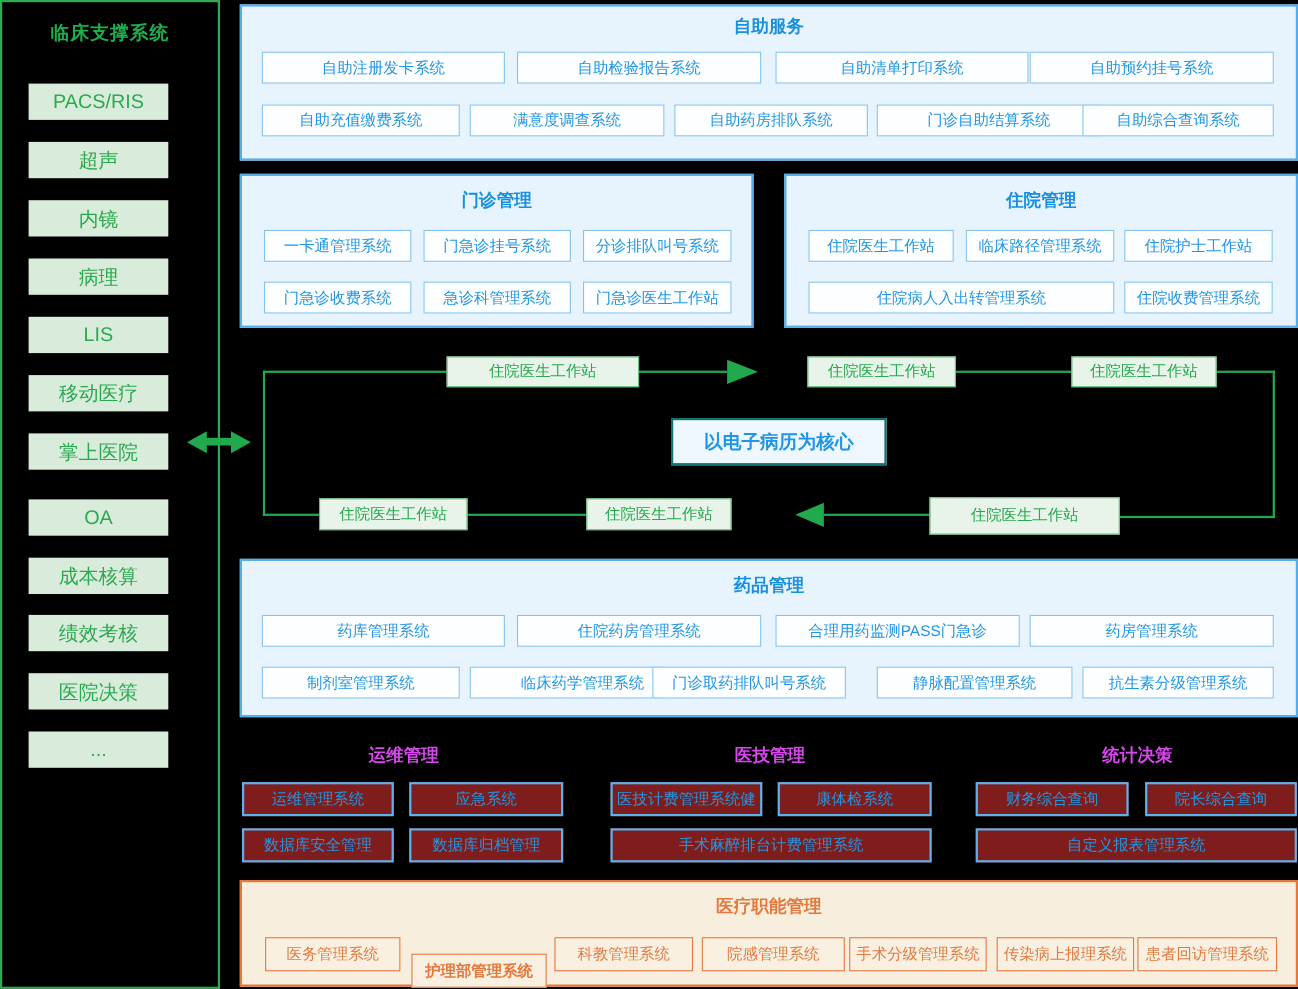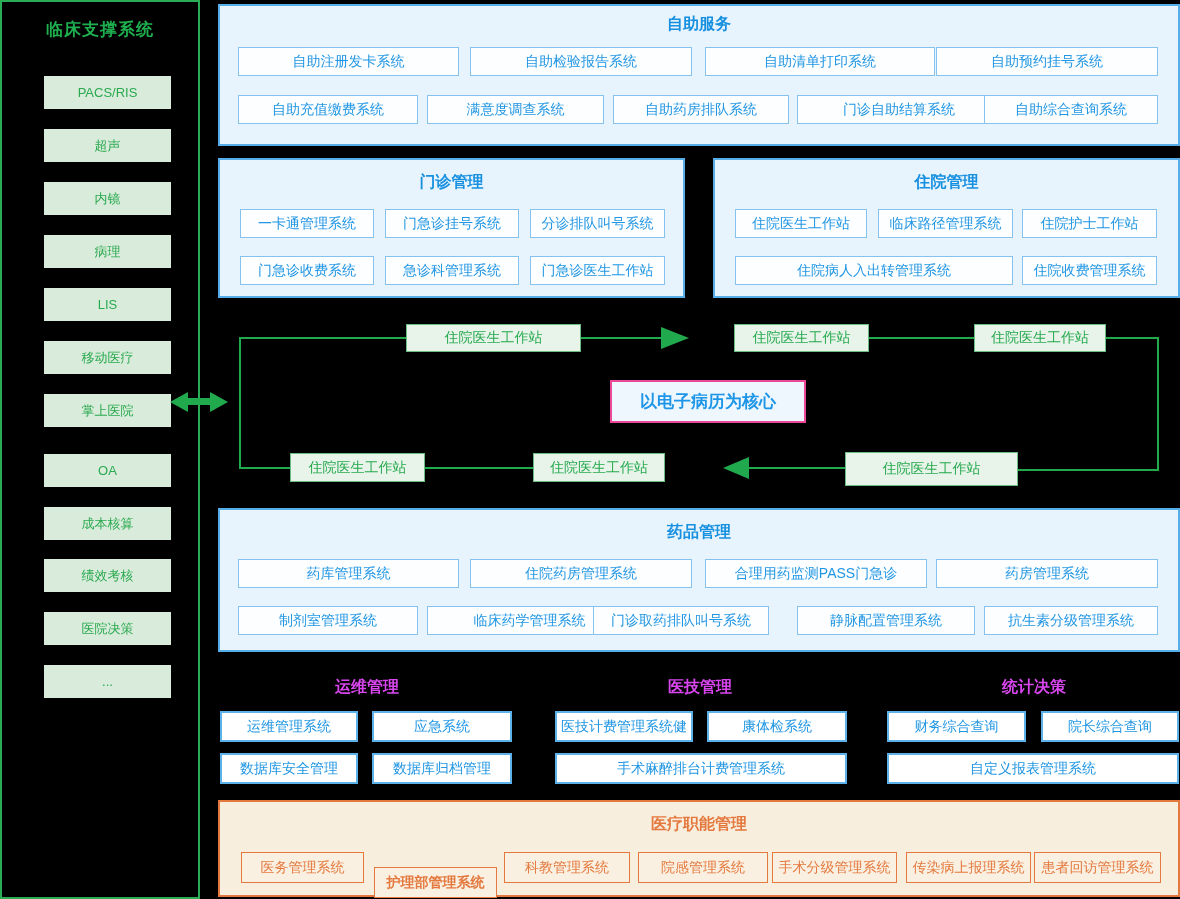--- a/index.html
+++ b/index.html
@@ -5,34 +5,34 @@
   html,body{margin:0;padding:0;}
   body{
     position:relative;width:1180px;height:899px;background:#000;
     font-family:"Liberation Sans","DejaVu Sans",sans-serif;overflow:hidden;
   }
   *{box-sizing:border-box;}
   .abs{position:absolute;}
   
   .sidebar{left:0;top:0;width:200px;height:899px;border:2px solid #2bab53;background:#000;}
   .sidebar-title{left:0;top:16px;width:196px;text-align:center;color:#1fae4e;font-size:17px;font-weight:bold;letter-spacing:1px;}
-  .g-item{left:42px;width:127px;height:33px;background:#d9ecdb;color:#2aa94f;font-size:13px;
+  .g-item{left:24px;width:127px;height:33px;background:#d9ecdb;color:#2aa94f;font-size:18px;
           display:flex;align-items:center;justify-content:center;}
   
   .blue-panel{background:#e8f4fd;border:2px solid #55aee8;}
   .panel-title{left:0;width:100%;text-align:center;color:#1890e0;font-size:16px;font-weight:bold;}
   .btn-white{background:#fdfeff;border:1px solid #85c3ee;color:#2196e3;font-size:14px;height:29px;
              display:flex;align-items:center;justify-content:center;white-space:nowrap;overflow:hidden;}
-  .btn-blue{background:#ffffff;border:2px solid #5cb1e9;color:#2196e3;font-size:14px;height:31px;
+  .btn-blue{background:#7f1d1d;border:2px solid #5cb1e9;color:#2196e3;font-size:14px;height:31px;
             display:flex;align-items:center;justify-content:center;white-space:nowrap;overflow:hidden;}
   .free-title{color:#d946ef;font-size:16px;font-weight:bold;text-align:center;}
   
   .wks{background:#e8f4ea;border:1px solid #6abd81;color:#27a94f;font-size:14px;
        display:flex;align-items:center;justify-content:center;white-space:nowrap;}
-  .emr-core{background:#eef6fe;border:2px solid #ec4899;color:#1e96e8;font-size:17px;font-weight:bold;
+  .emr-core{background:#eef6fe;border:2px solid #0f766e;color:#1e96e8;font-size:17px;font-weight:bold;
             display:flex;align-items:center;justify-content:center;}
   .hline{height:2px;background:#21a94e;}
   .vline{width:2px;background:#21a94e;}
   .tri-right{width:0;height:0;border-top:11px solid transparent;border-bottom:11px solid transparent;border-left:28px solid #21a94e;}
   .tri-left{width:0;height:0;border-top:11px solid transparent;border-bottom:11px solid transparent;border-right:26px solid #21a94e;}
   .dbl-head-l{width:0;height:0;border-top:10px solid transparent;border-bottom:10px solid transparent;border-right:18px solid #21a94e;}
   .dbl-head-r{width:0;height:0;border-top:10px solid transparent;border-bottom:10px solid transparent;border-left:18px solid #21a94e;}
   
   .orange-panel{background:#f8eedd;border:2px solid #e4793f;}
   .orange-title{left:0;width:100%;text-align:center;color:#e4793f;font-size:16px;font-weight:bold;}

